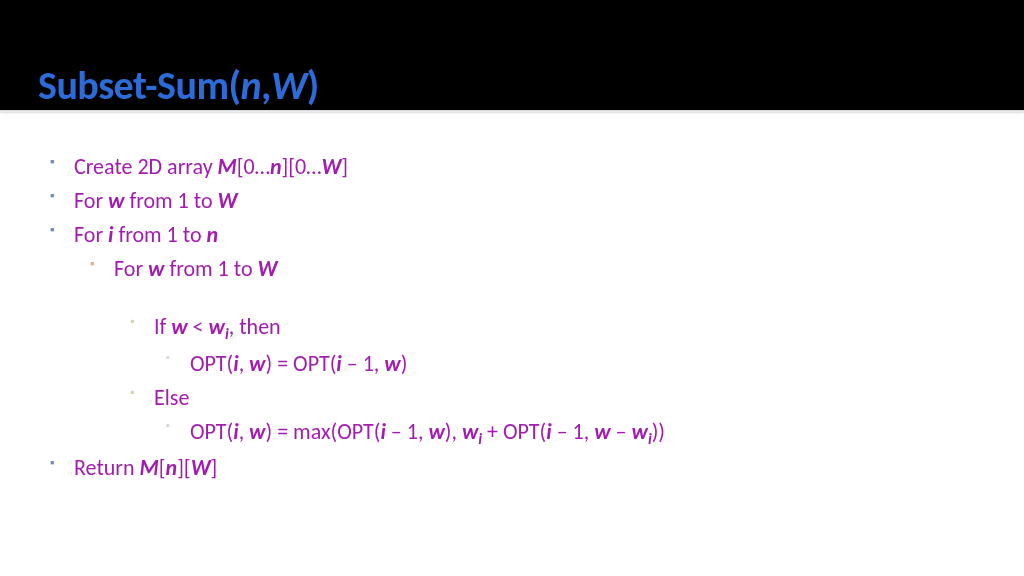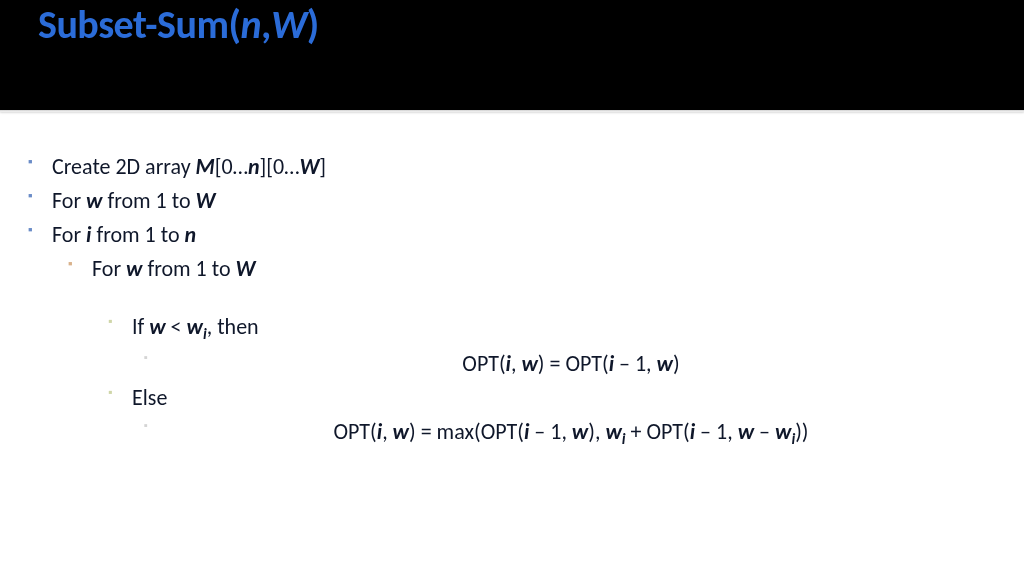--- a/index.html
+++ b/index.html
@@ -1,30 +1,30 @@
 <!DOCTYPE html>
 <html><head>
 <meta charset="utf-8">
 <style>
   * { margin: 0; padding: 0; box-sizing: border-box; }
   html, body { width: 1024px; height: 576px; overflow: hidden; font-family: 'Segoe UI', 'Calibri', sans-serif; background: #fff; }
   .slide { width: 1024px; height: 576px; display: flex; flex-direction: column; }
-  .header { background: #000; height: 110px; display: flex; align-items: flex-start; padding-left: 38px; text-decoration: underline; }
+  .header { background: #000; height: 110px; display: flex; align-items: flex-end; padding-left: 38px; text-decoration: underline; }
   .title { color: #2b6cd8; font-size: 40px; font-weight: 600; letter-spacing: -0.5px; }
   .title .var { font-style: italic; }
   .divider { height: 2px; background: linear-gradient(to bottom, #d0d0d0, #f5f5f5); box-shadow: 0 1px 2px rgba(0,0,0,0.15); }
-  .body { padding: 38px 50px 20px 24px; color: #0f172a; font-size: 22px; line-height: 1.55; }
+  .body { padding: 38px 50px 20px 46px; color: #a21caf; font-size: 22px; line-height: 1.55; }
   ul { list-style: none; }
   li { position: relative; padding-left: 28px; }
   .lvl1 > li::before { content: "▪"; position: absolute; left: 4px; top: 2px; color: #6a8cc7; font-size: 13px; }
   .lvl2 { margin-left: 12px; }
   .lvl2 > li::before { content: "▪"; position: absolute; left: 4px; top: 2px; color: #d9b28c; font-size: 13px; }
   .lvl3 { margin-left: 12px; margin-top: 24px; }
   .lvl3 > li::before { content: "▪"; position: absolute; left: 4px; top: 2px; color: #cfd6a8; font-size: 12px; }
-  .lvl4 { margin-left: 8px; text-align: center; }
+  .lvl4 { margin-left: 8px; }
   .lvl4 > li::before { content: "▪"; position: absolute; left: 4px; top: 2px; color: #d4d4d4; font-size: 11px; }
   .bi { font-weight: 700; font-style: italic; }
   .sub { font-size: 0.7em; vertical-align: sub; font-weight: 700; font-style: italic; }
 </style>
 </head>
 <body>
 
 <div class="slide">
   <div class="header">
     <div class="title">
@@ -60,15 +60,18 @@
                 <ul class="lvl4">
                   <li>
                     <span>OPT(</span><span class="bi">i</span><span>, </span><span class="bi">w</span><span>) = max(OPT(</span><span class="bi">i</span><span> – 1, </span><span class="bi">w</span><span>), </span><span class="bi">w</span><span class="sub">i</span><span> + OPT(</span><span class="bi">i</span><span> – 1, </span><span class="bi">w</span><span> – </span><span class="bi">w</span><span class="sub">i</span><span>))</span>
                   </li>
                 </ul>
               </li>
             </ul>
           </li>
         </ul>
       </li>
+      <li>
+        <span>Return </span><span class="bi">M</span><span>[</span><span class="bi">n</span><span>][</span><span class="bi">W</span><span>]</span>
+      </li>
     </ul>
   </div>
 </div>
 
 </body></html>

